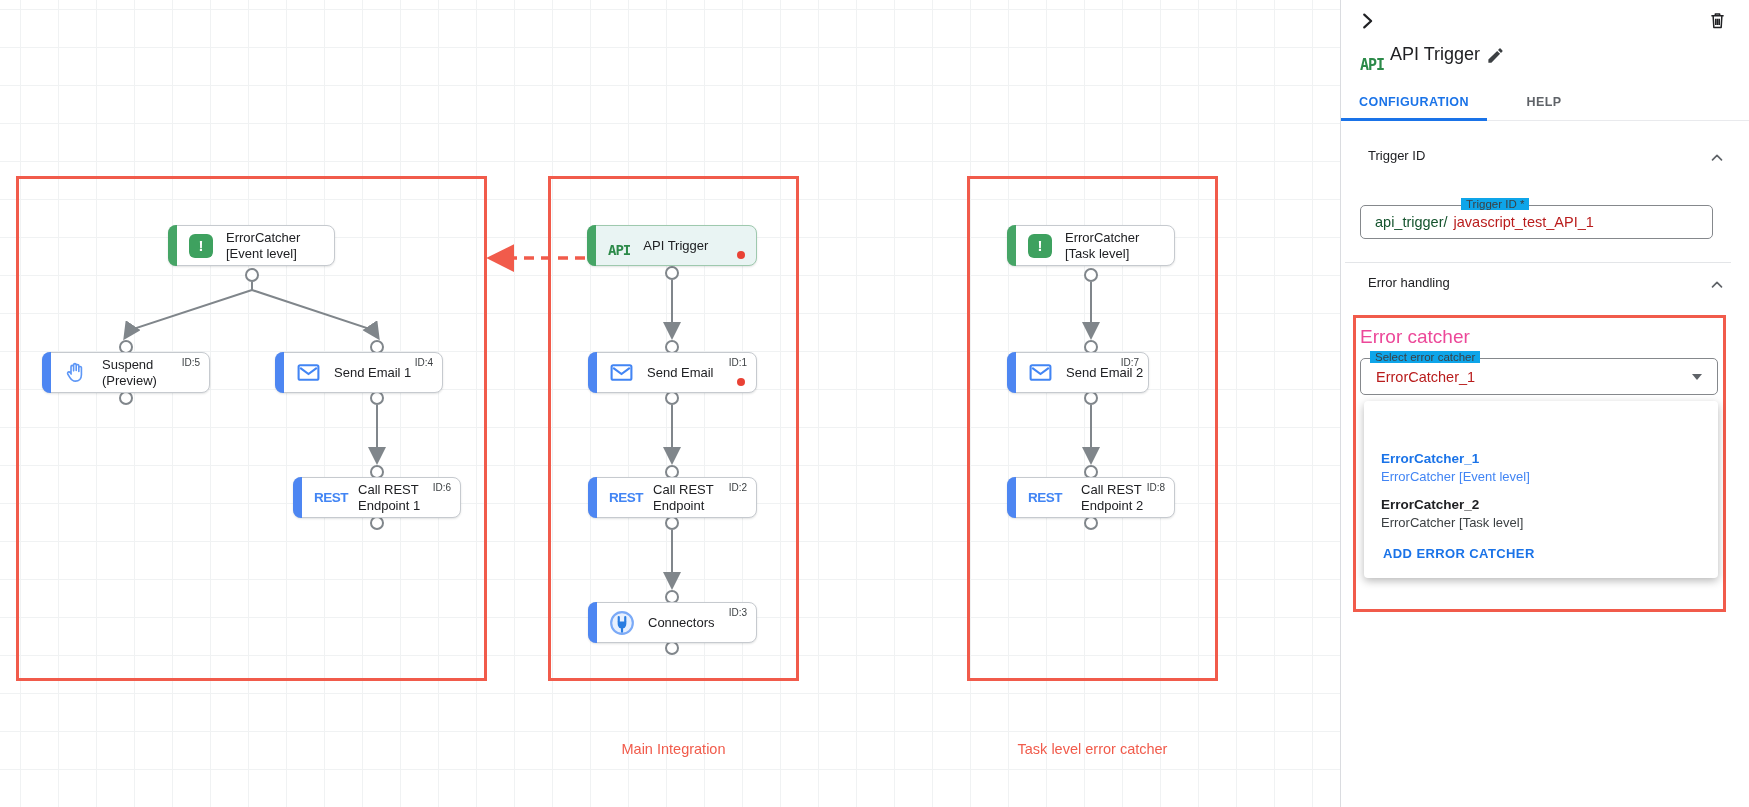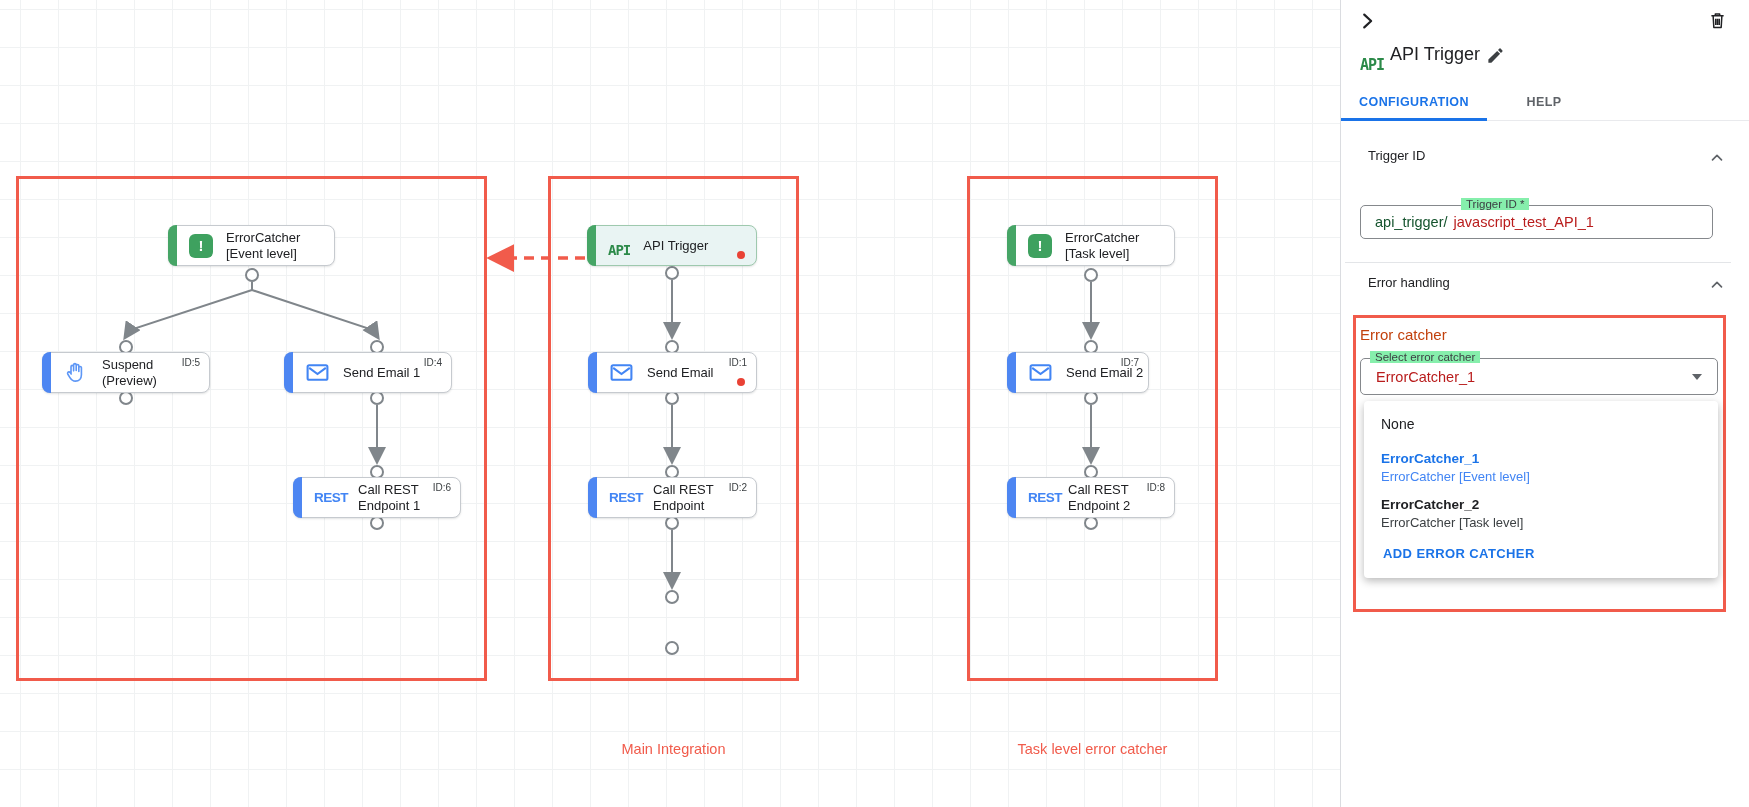--- a/index.html
+++ b/index.html
@@ -48,29 +48,29 @@
     font-family:"Liberation Sans",sans-serif; }
   .tab.active { color:#1a73e8; }
   .tab.inactive { color:#5f6368; }
   .tab-underline { position:absolute; left:0; top:118px; width:146px; height:3px; background:#1a73e8; }
 
   .section-label { position:absolute; font-size:13px; font-weight:500; color:#202124; }
   .chev-up { position:absolute; }
 
   .text-field { position:absolute; border:1px solid #85888c; border-radius:5px; background:#fff;
     display:flex; align-items:center; }
-  .float-label { position:absolute; top:-8px; background:#86efac; padding:0 5px; font-size:11.5px;
+  .float-label { position:absolute; top:-8px; background:#0ea5e9; padding:0 5px; font-size:11.5px;
     color:#3c4043; font-weight:500; white-space:nowrap; }
   .prefix { color:#14532d; font-size:14.5px; }
   .value { color:#b91c1c; font-size:14.5px; }
   .divider { position:absolute; height:1px; background:#e3e5e8; }
 
   .red-box { position:absolute; left:12px; top:315px; width:373px; height:297px;
     border:3px solid #f15b4b; }
-  .ec-label { position:absolute; left:19px; top:326px; font-size:15px; color:#c2410c; }
+  .ec-label { position:absolute; left:19px; top:326px; font-size:19px; color:#ec4899; }
   .caret-down { width:0; height:0; border-left:5px solid transparent; border-right:5px solid transparent;
     border-top:6px solid #5f6368; position:absolute; right:15px; top:15px; }
 
   .menu { position:absolute; left:23px; top:401px; width:354px; height:177px; background:#fff;
     border-radius:4px; box-shadow:0 3px 9px rgba(0,0,0,.28); }
   .menu-item { position:absolute; left:0; width:100%; background:none; border:none; text-align:left;
     cursor:pointer; font-family:"Liberation Sans",sans-serif; padding-left:17px; }
   .mi-none { top:12px; height:22px; font-size:14px; color:#202124; }
   .mi-name { font-size:13.5px; font-weight:bold; }
   .mi-desc { font-size:13px; }
@@ -146,21 +146,21 @@
     <span class="bar blue"></span>
     <span class="nicon">
       <svg width="26" height="26" viewBox="0 0 24 24">
           <path d="M7.4 12V6.2a1.2 1.2 0 1 1 2.4 0V10M9.8 9.8V4.6a1.2 1.2 0 1 1 2.4 0V9.6M12.2 9.6V5.3a1.2 1.2 0 1 1 2.4 0V10M14.6 10.6V7.2a1.2 1.2 0 1 1 2.4 0v6.3c0 3.6-2.2 6-5.5 6-2.7 0-4-1.3-5.4-3.7l-1.7-2.9c-.5-.9.1-1.9 1.1-1.9.5 0 1 .3 1.3.7l.8 1.2" fill="none" stroke="#5e97f6" stroke-width="1.5" stroke-linecap="round" stroke-linejoin="round"></path>
         </svg>
     </span>
     <span class="nlabel" style="width:78px">Suspend (Preview)</span>
     <span class="nid">ID:5</span>
   </div>
 
-  <div class="node" style="left:284px;top:352px;width:168px">
+  <div class="node" style="left:275px;top:352px;width:168px">
     <span class="bar blue"></span>
     <span class="nicon">
       <svg width="25" height="25" viewBox="0 0 24 24">
           <rect x="2.5" y="5" width="19" height="14" rx="1.5" fill="#fff" stroke="#4285f4" stroke-width="2"></rect>
           <path d="M4 7.5 L12 13.5 L20 7.5" fill="none" stroke="#4285f4" stroke-width="2"></path>
         </svg>
     </span>
     <span class="nlabel">Send Email 1</span>
     <span class="nid">ID:4</span>
   </div>
@@ -198,20 +198,33 @@
 
   <div class="node" style="left:588px;top:477px;width:169px">
     <span class="bar blue"></span>
     <span class="nicon">
         <span class="rest-text">REST</span>
       </span>
     <span class="nlabel" style="margin-left:10px;width:88px">Call REST Endpoint</span>
     <span class="nid">ID:2</span>
   </div>
 
+  <div class="node" style="left:588px;top:602px;width:169px">
+    <span class="bar blue"></span>
+    <span class="nicon">
+      <svg width="26" height="26" viewBox="0 0 24 24">
+        <circle cx="12" cy="12" r="10" fill="#e8f0fe" stroke="#7baaf7" stroke-width="2"></circle>
+        <path d="M9 6.5v4M15 6.5v4" stroke="#2a7de1" stroke-width="2" fill="none" stroke-linecap="round"></path>
+        <path d="M8 10.5h8v2.5a4 4 0 0 1-8 0z" fill="#2a7de1"></path>
+        <path d="M12 16.5v3.5" stroke="#2a7de1" stroke-width="2" stroke-linecap="round"></path>
+      </svg>
+    </span>
+    <span class="nlabel" style="width:104px">Connectors</span>
+    <span class="nid">ID:3</span>
+  </div>
 
   <div class="node" style="left:1007px;top:225px;width:168px">
     <span class="bar green"></span>
     <span class="nicon">
         <span class="ec-icon">!</span>
       </span>
     <span class="nlabel">ErrorCatcher [Task level]</span>
   </div>
 
   <div class="node" style="left:1007px;top:352px;width:142px">
@@ -224,21 +237,21 @@
     </span>
     <span class="nlabel">Send Email 2</span>
     <span class="nid">ID:7</span>
   </div>
 
   <div class="node" style="left:1007px;top:477px;width:168px">
     <span class="bar blue"></span>
     <span class="nicon">
         <span class="rest-text">REST</span>
       </span>
-    <span class="nlabel" style="margin-left:6px;width:88px">Call REST Endpoint 2</span>
+    <span class="nlabel" style="margin-left:19px;width:88px">Call REST Endpoint 2</span>
     <span class="nid">ID:8</span>
   </div>
 
   <div class="glabel" style="left:548px;top:741px;width:251px">Main Integration</div>
   <div class="glabel" style="left:967px;top:741px;width:251px">Task level error catcher</div>
 </div>
 
 <div class="panel">
 
   <button class="icon-btn" style="left:14px;top:10px;width:24px;height:24px">
@@ -291,21 +304,20 @@
   <div class="red-box"></div>
   <div class="ec-label">Error catcher</div>
 
   <div class="text-field" style="left:19px;top:358px;width:358px;height:37px;padding-left:15px">
     <span class="float-label" style="left:9px">Select error catcher</span>
     <span class="value">ErrorCatcher_1</span>
     <span class="caret-down"></span>
   </div>
 
   <div class="menu">
-    <button class="menu-item mi-none">None</button>
     <button class="menu-item" style="top:44px;height:44px">
       <div class="mi-name" style="color:#1a73e8">ErrorCatcher_1</div>
       <div class="mi-desc" style="color:#4285f4;margin-top:3px">ErrorCatcher [Event level]</div>
     </button>
     <button class="menu-item" style="top:90px;height:44px">
       <div class="mi-name" style="color:#202124">ErrorCatcher_2</div>
       <div class="mi-desc" style="color:#3c4043;margin-top:3px">ErrorCatcher [Task level]</div>
     </button>
     <button class="add-btn">ADD ERROR CATCHER</button>
   </div>

